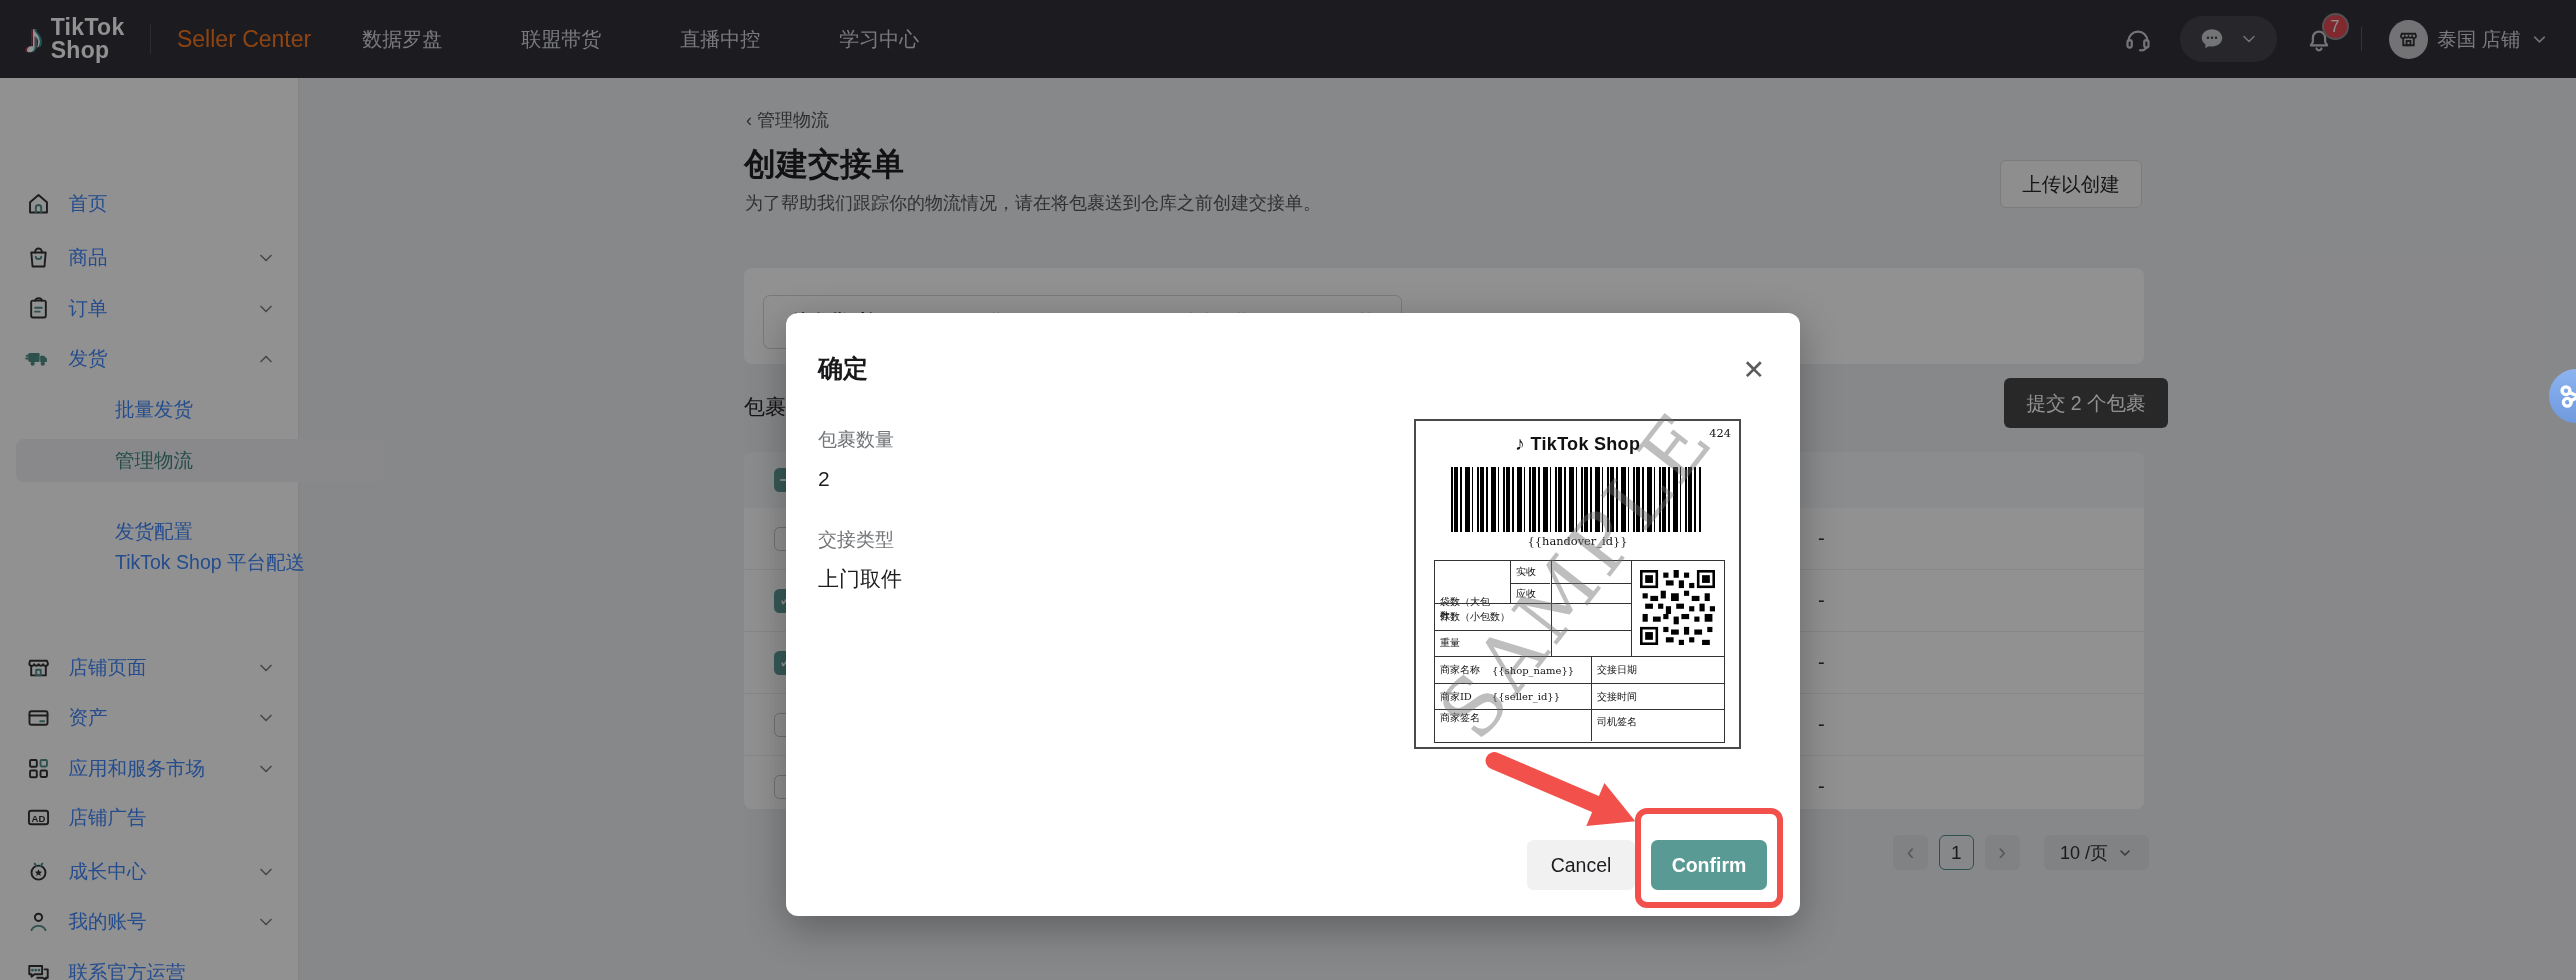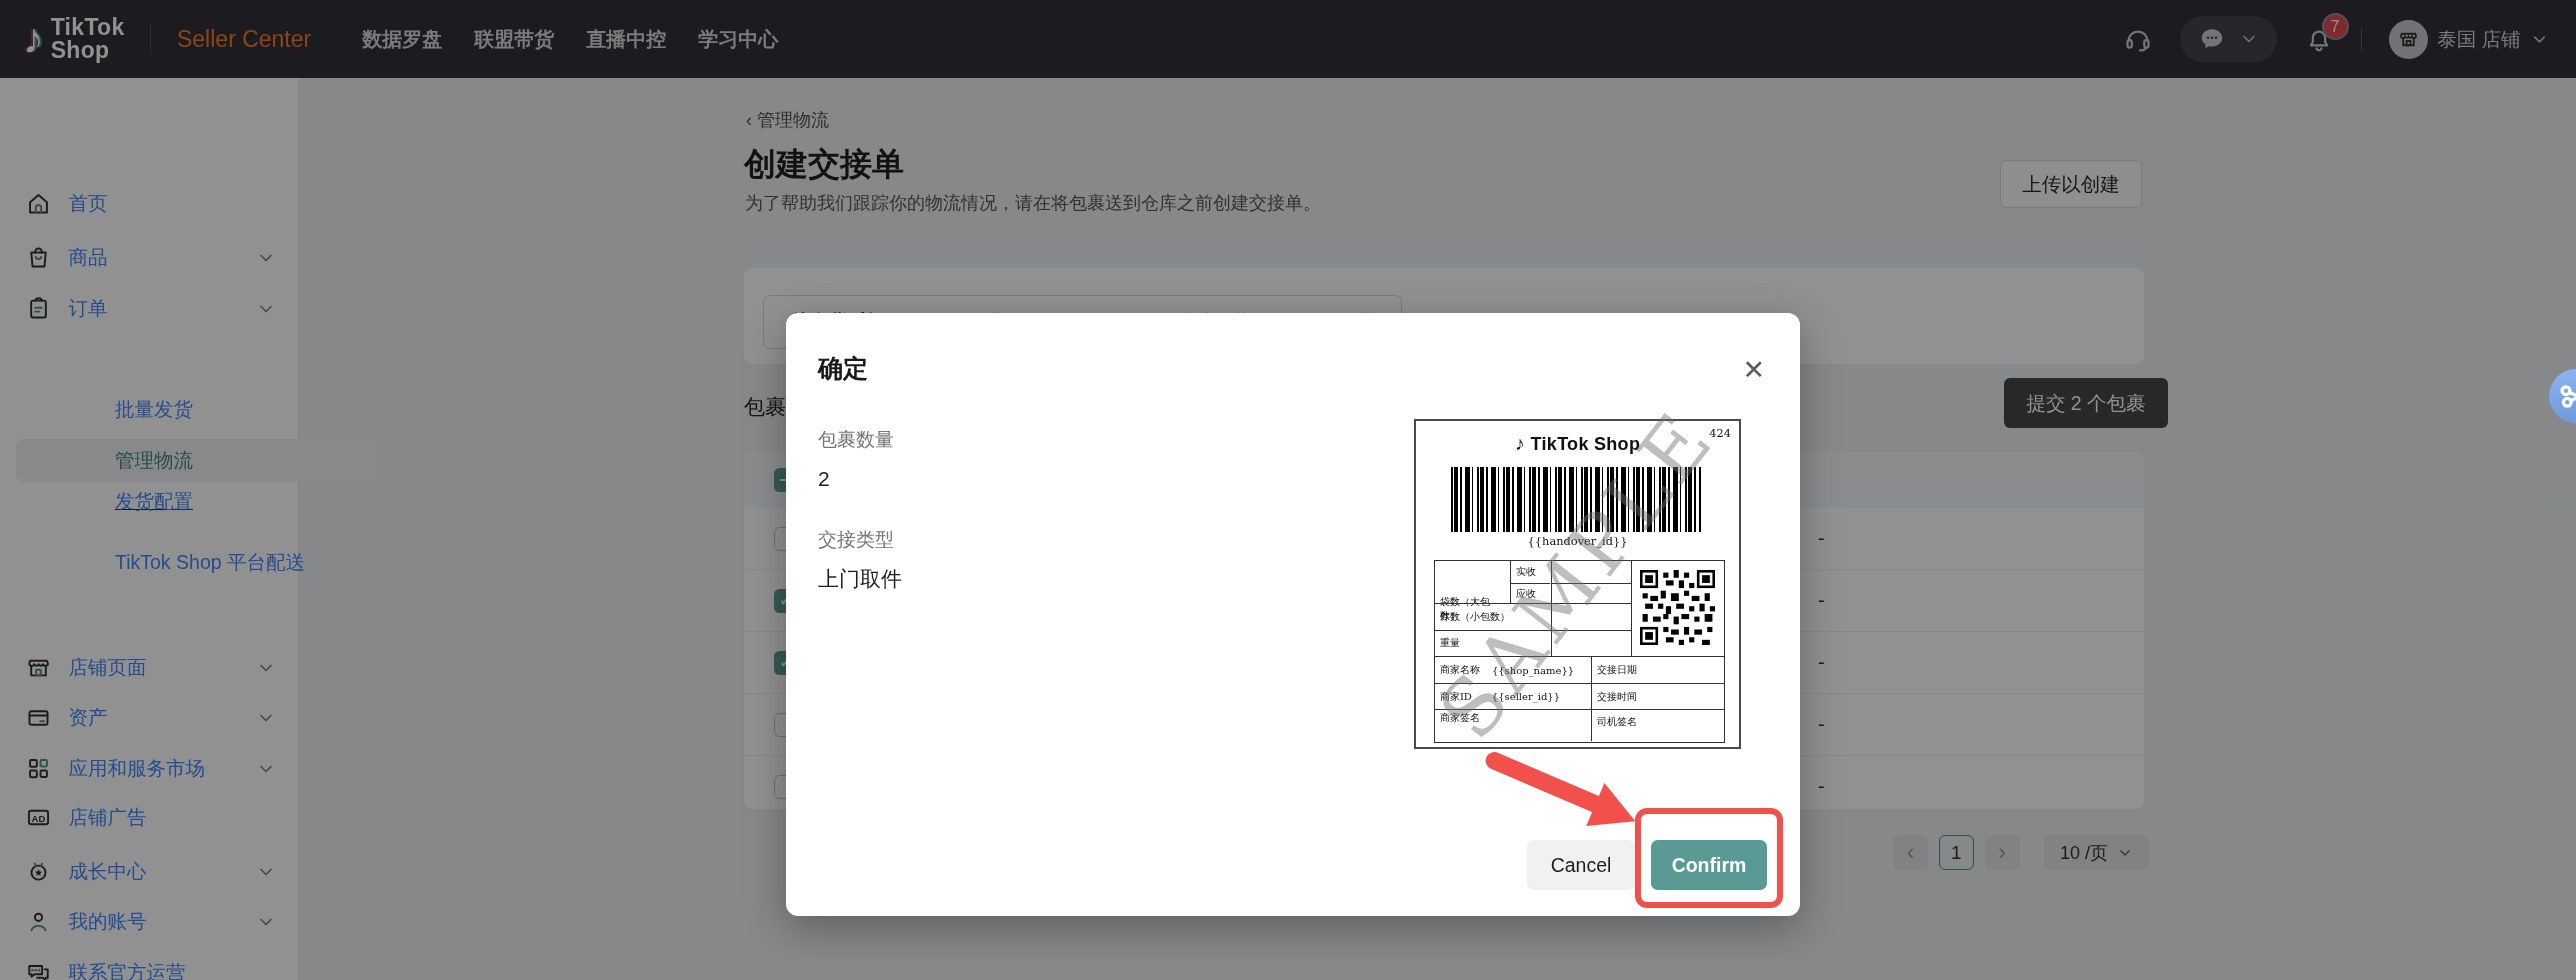--- a/index.html
+++ b/index.html
@@ -10,21 +10,21 @@
   
   .topnav{position:absolute;left:0;top:0;width:2576px;height:78px;background:#2b2b30;
           display:flex;align-items:center;z-index:1;}
   .logo{display:flex;align-items:center;margin-left:23px;}
   .logo-note{font-size:42px;color:#fff;line-height:1;margin-right:6.7px;
              text-shadow:2px 0 0 rgba(37,244,238,.55),-2px 0 0 rgba(254,44,85,.55);}
   .logo-text{display:flex;flex-direction:column;line-height:1.02;}
   .logo-text span{color:#fff;font-weight:bold;font-size:23px;letter-spacing:0.3px;}
   .nav-divider{width:1.3px;height:30px;background:#4a4a50;margin:0 25.6px;}
   .product-name{font-size:23px;color:#f97316;margin-right:51px;}
-  .topnav-menu{display:flex;gap:32px;font-weight:bold;}
+  .topnav-menu{display:flex;gap:79px;}
   .topnav-menu span{font-size:20px;color:#d4d5d8;cursor:pointer;}
   .topnav-right{margin-left:auto;display:flex;align-items:center;gap:27px;margin-right:27px;}
   .tn-icon{width:30px;height:30px;}
   .tn-icon svg{width:100%;height:100%;stroke:#c9cacd;fill:none;stroke-width:1.8;
                stroke-linecap:round;stroke-linejoin:round;}
   .msg-pill{display:flex;align-items:center;gap:12px;background:#3e3e44;border-radius:673px;
             padding:8px 17.5px;}
   .bell-wrap{position:relative;}
   .badge{position:absolute;top:-10.8px;right:-15px;background:#e0434c;color:#fff;font-size:16px;
          min-width:27px;height:27px;border-radius:673px;display:flex;align-items:center;
@@ -229,27 +229,42 @@
       <span class="s-icon"><svg viewBox="0 0 24 24">
             <rect x="5.5" y="5" width="13" height="15" rx="1.5"></rect>
             <path d="M9 5.2a3 2.3 0 0 1 6 0"></path>
             <path class="accent" d="M9 11.4h6M9 14.8h4"></path>
           </svg></span>
       <span class="side-label">订单</span>
       <span class="chev"><svg viewBox="0 0 24 24">
             <path d="M6 9l6 6 6-6"></path>
           </svg></span>
     </div>
+    <div class="side-item" style="top:259px;">
+      <span class="s-icon"><svg viewBox="0 0 24 24">
+            <g fill="#4c8b84" stroke="none">
+              <rect x="3" y="7" width="10" height="8" rx="1"></rect>
+              <path d="M13.5 9.5h3.4l2.6 2.6v3h-6z"></path>
+              <circle cx="6.8" cy="16.6" r="1.9"></circle>
+              <circle cx="15.8" cy="16.6" r="1.9"></circle>
+            </g>
+            <path class="accent" d="M1.5 9.5h2M1 12h2.5"></path>
+          </svg></span>
+      <span class="side-label">发货</span>
+      <span class="chev up"><svg viewBox="0 0 24 24">
+            <path d="M6 9l6 6 6-6"></path>
+          </svg></span>
+    </div>
     <div class="side-item side-sub" style="top:310px;">
       <span class="side-label">批量发货</span>
     </div>
     <div class="side-item side-sub side-active" style="top:361px;">
       <span class="side-label">管理物流</span>
     </div>
-    <div class="side-item side-sub" style="top:402px;text-decoration:underline;">
+    <div class="side-item side-sub" style="top:432px;">
       <span class="side-label">发货配置</span>
     </div>
     <div class="side-item side-sub" style="top:463px;">
       <span class="side-label">TikTok Shop 平台配送</span>
     </div>
     <div class="side-item" style="top:568px;">
       <span class="s-icon"><svg viewBox="0 0 24 24">
             <path d="M5.5 10.5V19h13v-8.5"></path>
             <path d="M4.5 6h15l.9 2.6a2.2 2.2 0 0 1-4.3.5 2.2 2.2 0 0 1-4 0 2.2 2.2 0 0 1-4 0 2.2 2.2 0 0 1-4.3-.5z"></path>
             <rect class="accent" x="10" y="14" width="4" height="5"></rect>

